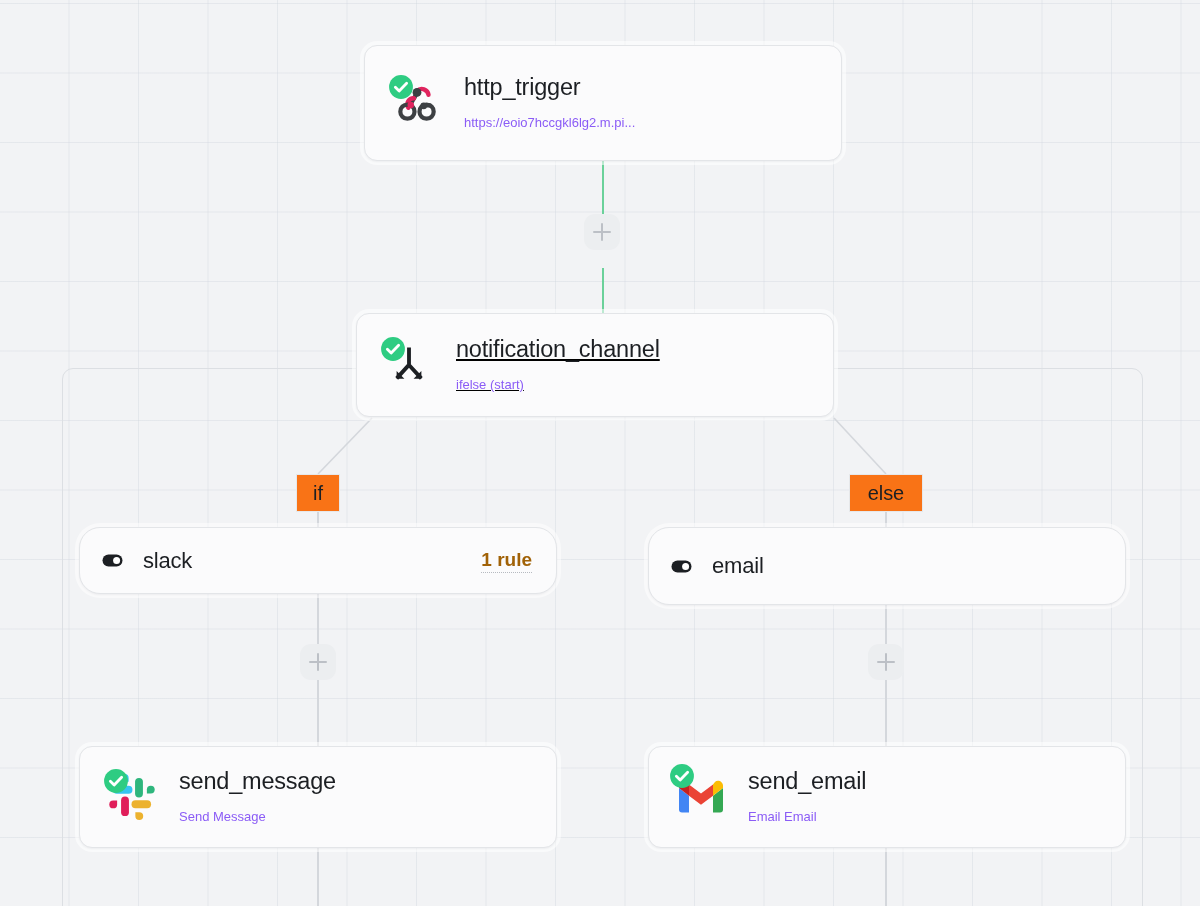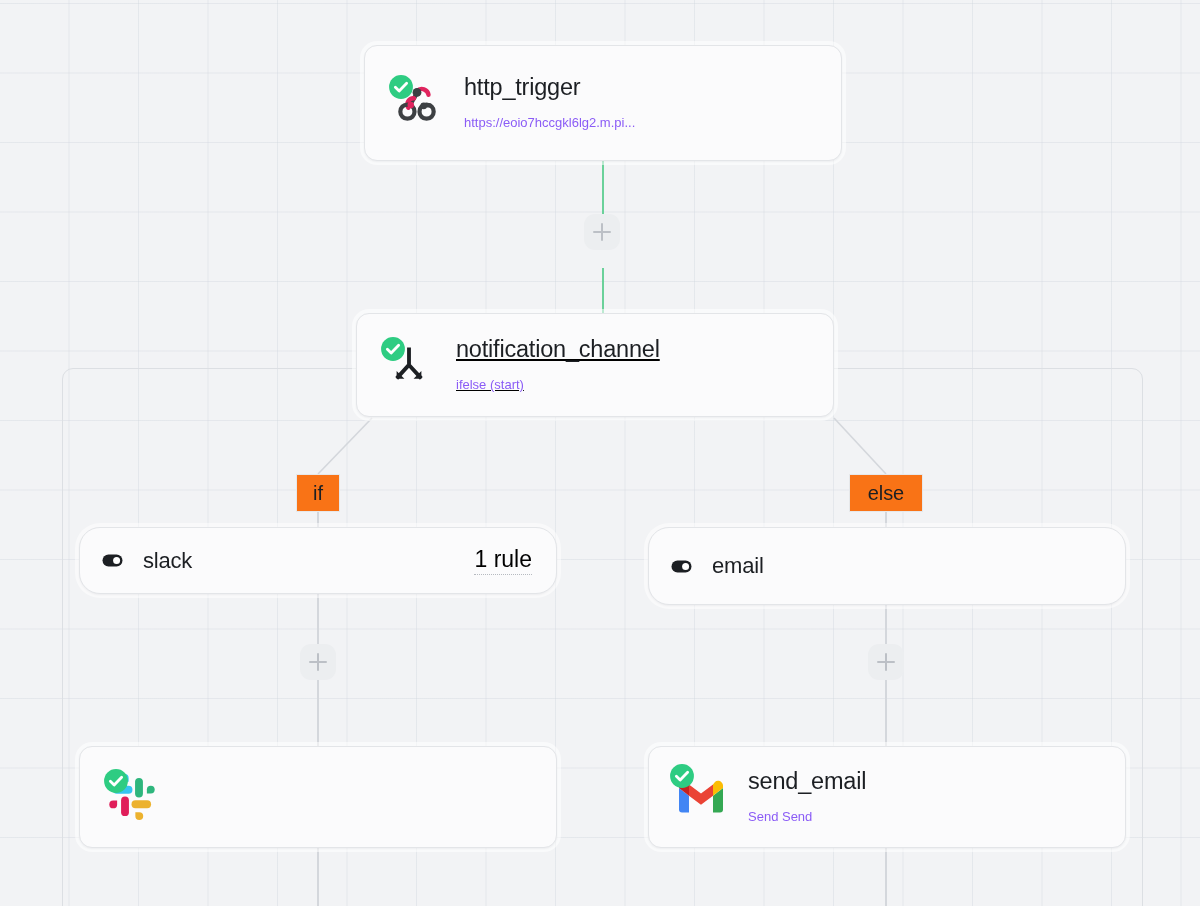--- a/index.html
+++ b/index.html
@@ -159,25 +159,26 @@
     display: flex; align-items: center; justify-content: center;
   }
   .branch-row .branch-name {
     margin-left: 20px;
     font-size: 22px;
     color: #1c1f23;
     letter-spacing: -0.2px;
   }
   .branch-row .rule-count {
     margin-left: auto;
-    font-size: 23px;
-    color: #000000;
+    font-size: 19px;
+    color: #a16207;
     border-bottom: 1.5px dotted #b6bac0;
     padding-bottom: 1px;
     cursor: pointer;
+    font-weight: bold;
   }
 
   
   .cond-label {
     position: absolute;
     background: #f97316;
     border: 1.3px solid #e6e8ea;
     display: flex;
     align-items: center;
     justify-content: center;
@@ -329,34 +330,38 @@
       <path d="M8.5 31.7a4.1 4.1 0 1 1-4.1-4.1h4.1z" fill="#e01e5a"></path>
 
       <path d="M27.6 35.7a4.1 4.1 0 0 1 0-8.2h12.2a4.1 4.1 0 0 1 0 8.2z" fill="#ecb22e"></path>
       <path d="M35.7 43.9a4.1 4.1 0 1 1-8.2 0v-4.1h4.1a4.1 4.1 0 0 1 4.1 4.1z" fill="#ecb22e"></path>
     </svg>
     <svg class="check-badge" viewBox="0 0 24 24">
       <circle cx="12" cy="12" r="11" fill="#2ecc82"></circle>
       <path d="M6.8 12.3 L10.3 15.7 L17.2 8.6" fill="none" stroke="#ffffff" stroke-width="2.6" stroke-linecap="round" stroke-linejoin="round"></path>
     </svg>
   </div>
+  <div class="labels">
+    <div class="title">send_message</div>
+    <div class="subtitle">Send Message</div>
+  </div>
 </div>
 
 <div class="node" id="node-gmail">
   <div class="icon-wrap">
 
     <svg width="44" height="34" viewBox="0 0 48 36">
       <path d="M3.3 35 h7.6 V16.6 L0 8.3 v23.4 A3.3 3.3 0 0 0 3.3 35z" fill="#4285f4"></path>
       <path d="M37.1 35 h7.6 a3.3 3.3 0 0 0 3.3-3.3V8.3 l-10.9 8.3z" fill="#34a853"></path>
       <path d="M37.1 4.3 v12.3 L48 8.3 V5.9 c0-4.5-5.2-7.1-8.8-4.4z" fill="#fbbc04"></path>
       <path d="M10.9 16.6 V4.3 L24 14.2 l13.1-9.9 v12.3 L24 26.5z" fill="#ea4335"></path>
       <path d="M0 5.9 v2.4 l10.9 8.3 V4.3 L8.8 1.5 C5.2-1.2 0 1.4 0 5.9z" fill="#c5221f"></path>
     </svg>
     <svg class="check-badge" style="left:-6px; top:-8px;" viewBox="0 0 24 24">
       <circle cx="12" cy="12" r="11" fill="#2ecc82"></circle>
       <path d="M6.8 12.3 L10.3 15.7 L17.2 8.6" fill="none" stroke="#ffffff" stroke-width="2.6" stroke-linecap="round" stroke-linejoin="round"></path>
     </svg>
   </div>
   <div class="labels">
     <div class="title">send_email</div>
-    <div class="subtitle">Send Send</div>
+    <div class="subtitle">Email Email</div>
   </div>
 </div>
 
 </body></html>

